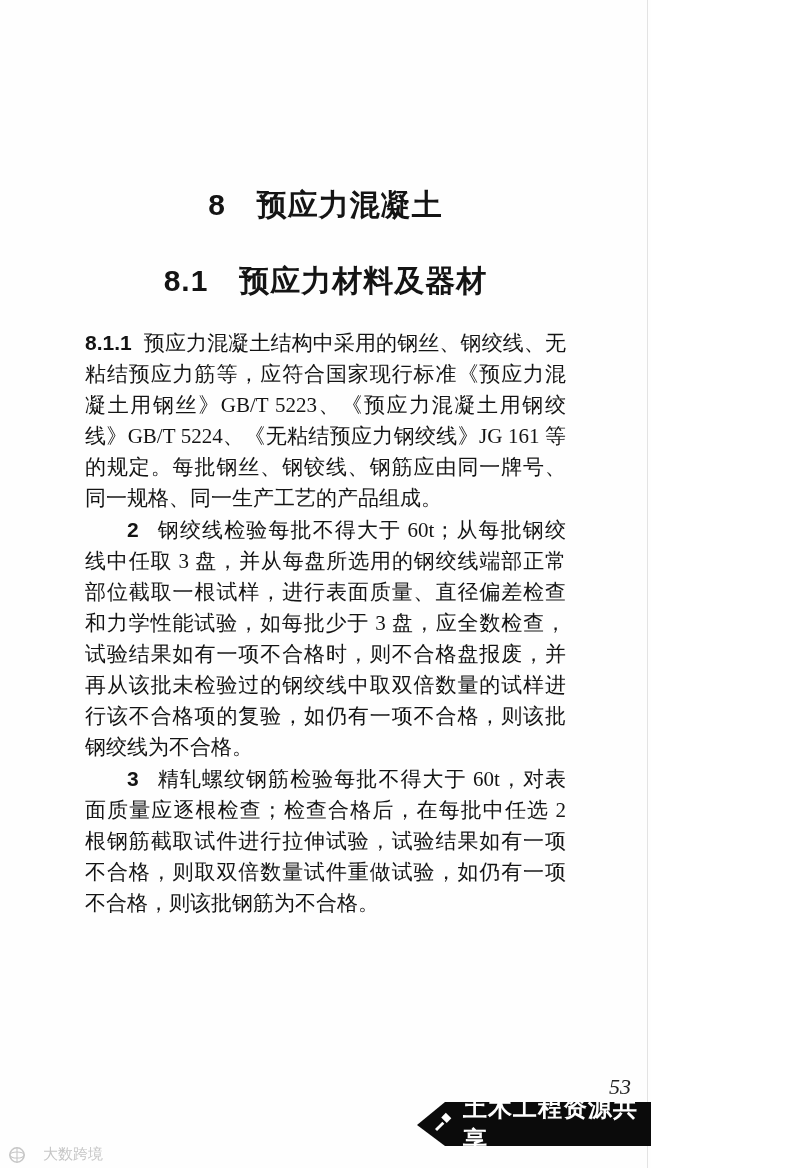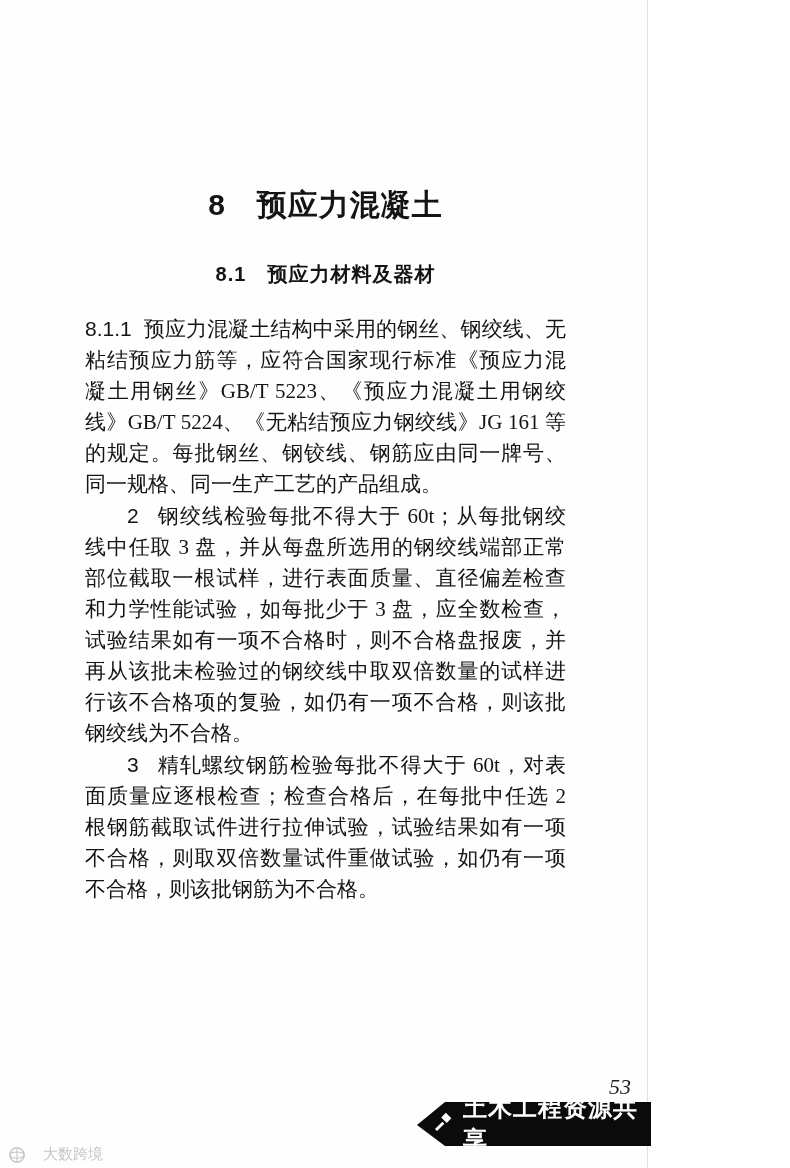--- a/index.html
+++ b/index.html
@@ -15,29 +15,29 @@
   }
   .content { padding: 186px 85px 0 85px; }
   .chapter-title {
     margin: 0; text-align: center;
     font-family: "Liberation Sans", "DejaVu Sans", sans-serif;
     font-weight: 700; font-size: 30px; line-height: 1.25; letter-spacing: 1px;
   }
   .section-title {
     margin: 37px 0 25px; text-align: center;
     font-family: "Liberation Sans", "DejaVu Sans", sans-serif;
-    font-weight: 700; font-size: 20px; letter-spacing: 1px;
+    font-weight: 700; font-size: 30px; letter-spacing: 1px;
   }
   .clause {
     margin: 0; font-size: 21px; line-height: 31px;
     text-align: justify;
   }
   .clause .plabel {
     font-family: "Liberation Sans", "DejaVu Sans", sans-serif;
-    font-weight: 400; margin-right: 12px;
+    font-weight: 700; margin-right: 12px;
   }
   .clause.item { text-indent: 42px; }
   .clause.item .plabel { margin-right: 18px; }
   .page-number {
     position: absolute; top: 1074px; right: 20px;
     font-size: 22px; font-style: italic; color: #222;
   }
   .footer-ribbon {
     position: absolute; top: 1102px; right: 0; width: 234px; height: 44px;
     background: #0b0b0b; color: #ffffff;

